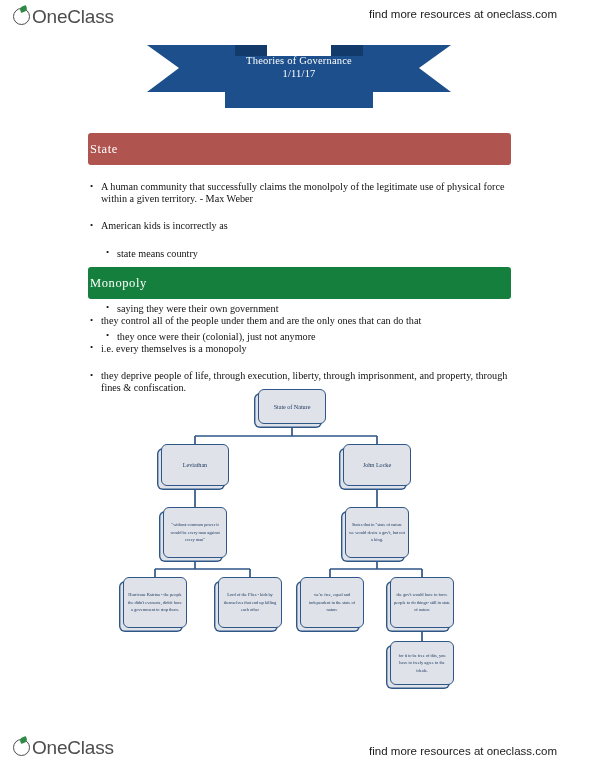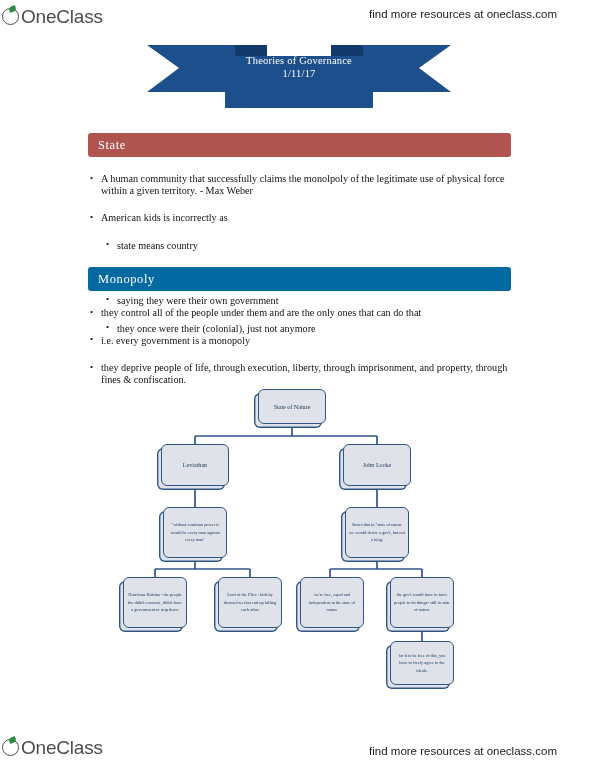--- a/index.html
+++ b/index.html
@@ -11,21 +11,21 @@
     width: 595px;
     height: 770px;
     position: relative;
     font-family: "Liberation Serif", serif;
     overflow: hidden;
   }
 
   
   .brand {
     position: absolute;
-    left: 2px;
+    left: 13px;
     display: flex;
     align-items: flex-start;
     color: #4d4d4d;
   }
   .brand .logo-mark {
     position: relative;
     width: 21px;
     height: 21px;
     flex: 0 0 auto;
   }
@@ -94,33 +94,33 @@
     pointer-events: none;
   }
 
   
   .section {
     position: absolute;
     left: 88px;
     width: 423px;
   }
   .sec-head {
-    height: 24px;
+    height: 32px;
     border-radius: 3px;
     display: flex;
     align-items: center;
-    padding-left: 10px;
+    padding-left: 2px;
     box-sizing: border-box;
     color: #ffffff;
     font-family: "Liberation Serif", serif;
     font-size: 12.5px;
     letter-spacing: 0.6px;
   }
   .sec-head.state { background: #b05450; }
-  .sec-head.monopoly { background: #0369a1; }
+  .sec-head.monopoly { background: #15803d; }
 
   ul.bullets {
     list-style: none;
     margin: 4px 0 0 0;
     padding: 0;
   }
   ul.bullets li {
     position: relative;
     padding-left: 13px;
     margin: 16px 0 1px 0;
@@ -211,21 +211,21 @@
     <li>We rationalize it by</li>
     <li class="lvl2">saying they were their own government</li>
     <li class="lvl2">they once were their (colonial), just not anymore</li>
   </ul>
 </div>
 
 <div class="section" id="sec-monopoly" style="top:267px;">
   <div class="sec-head monopoly">Monopoly</div>
   <ul class="bullets">
     <li>they control all of the people under them and are the only ones that can do that</li>
-    <li>i.e. every government is a monopoly</li>
+    <li>i.e. every themselves is a monopoly</li>
     <li>they deprive people of life, through execution, liberty, through imprisonment, and property, through fines &amp; confiscation.</li>
   </ul>
 </div>
 
 <div class="chart">
   <svg width="595" height="330" viewBox="0 0 595 330">
     <g stroke="#2e5687" stroke-width="1.7" fill="none">
 
       <path d="M292 49 L292 61"></path>
       <path d="M195 61 L377 61"></path>

